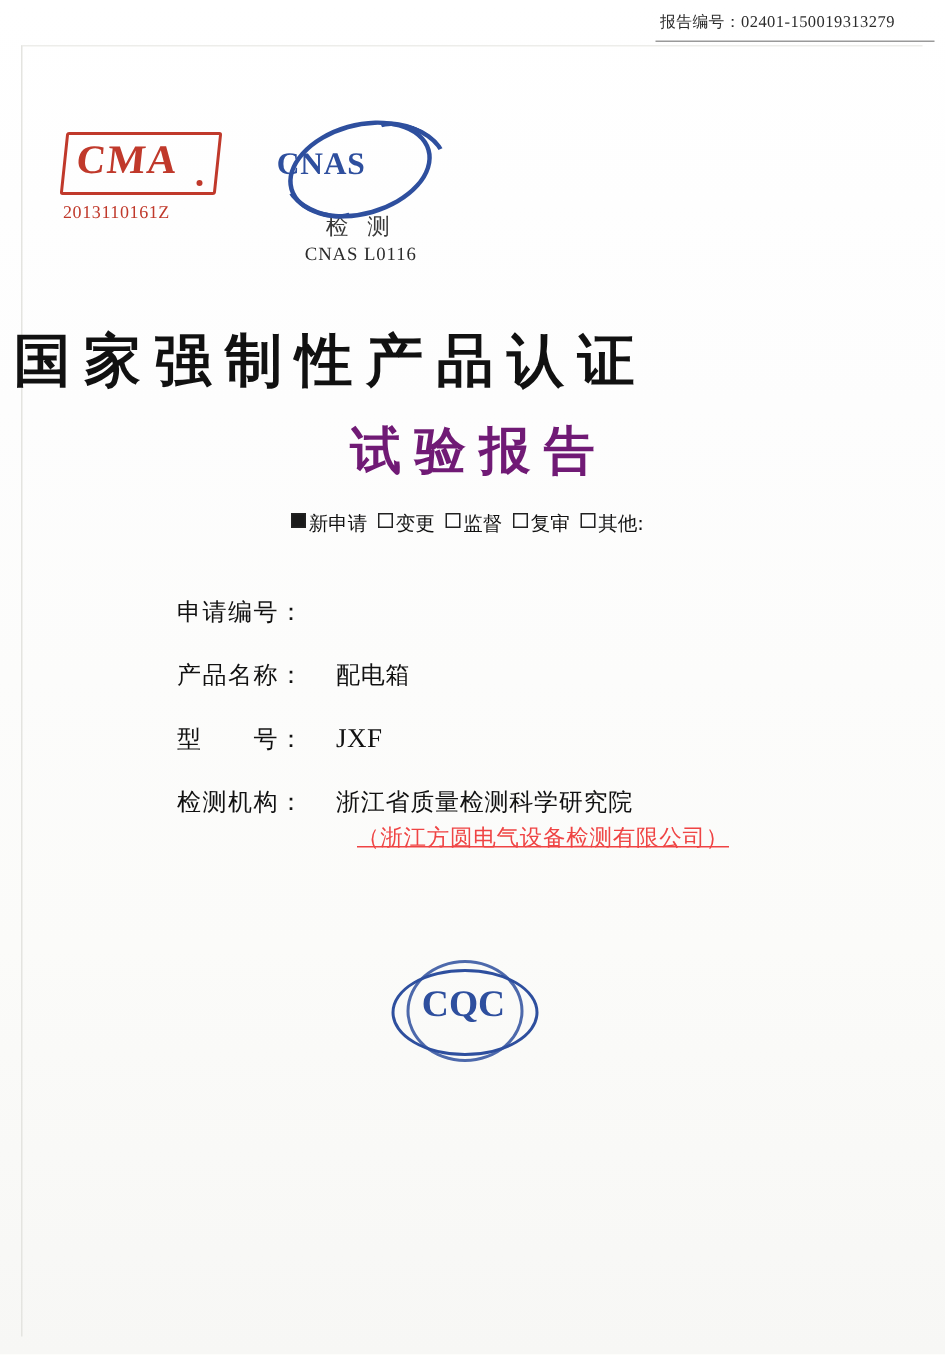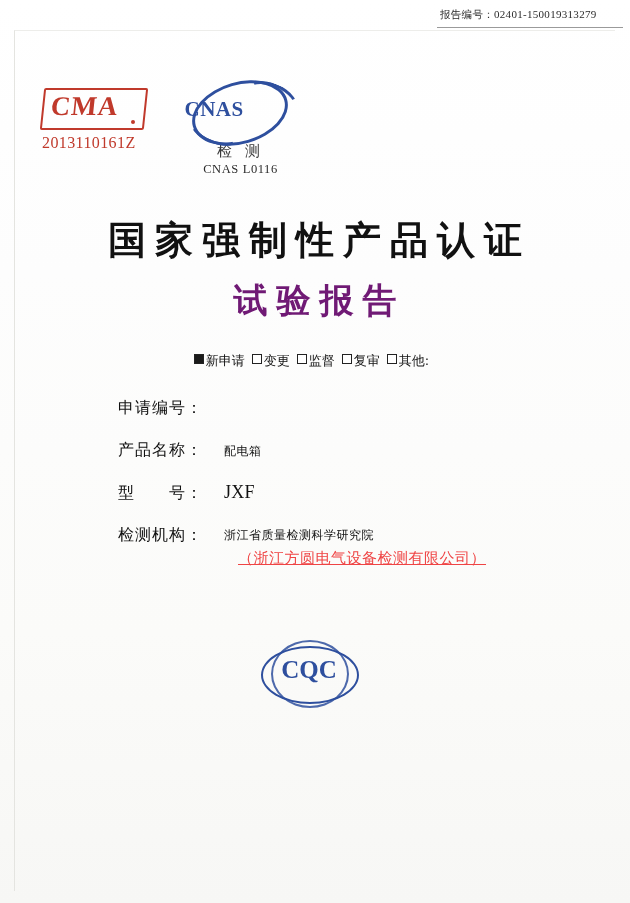--- a/index.html
+++ b/index.html
@@ -96,21 +96,21 @@
     right: 13px;
     bottom: 6px;
     width: 4px;
     height: 4px;
     background: #c0392b;
     border-radius: 50%;
   }
   .cma-code {
     margin-top: 4px;
     font-family: "Liberation Serif", serif;
-    font-size: 16px;
+    font-size: 12px;
     color: #c0392b;
     letter-spacing: 0.4px;
   }
 
   
   .cnas-block {
     position: absolute;
     left: 178px;
     top: 80px;
     width: 125px;
@@ -180,21 +180,20 @@
     letter-spacing: 0.6px;
     margin-top: 1px;
   }
 
   
   .title-main {
     position: absolute;
     left: 0;
     top: 215px;
     width: 630px;
-    text-align: center;
     font-family: "DejaVu Sans", sans-serif;
     font-size: 38px;
     font-weight: bold;
     letter-spacing: 9px;
     color: #111;
     text-indent: 9px;
   }
   .title-sub {
     position: absolute;
     left: 0;
@@ -217,21 +216,20 @@
     width: 630px;
     text-align: center;
     font-family: "DejaVu Sans", sans-serif;
     font-size: 13px;
     color: #111;
   }
   .chk {
     display: inline-block;
     margin-right: 7px;
     white-space: nowrap;
-    margin-top: 12px;
   }
   .chk .box {
     display: inline-block;
     width: 8px;
     height: 8px;
     border: 1px solid #222;
     margin-right: 2px;
     vertical-align: 1px;
     background: #fff;
   }
@@ -260,21 +258,21 @@
     white-space: pre;
   }
   .field-value {
     font-family: "Liberation Serif", serif;
     font-size: 18px;
     color: #111;
     letter-spacing: 0.3px;
   }
   .field-value.cjk {
     font-family: "DejaVu Sans", sans-serif;
-    font-size: 12px;
+    font-size: 16px;
     letter-spacing: 0.5px;
   }
   .field-row.agency { margin-bottom: 3px; align-items: center; }
   .field-subline {
     margin-left: 120px;
     font-family: "DejaVu Sans", sans-serif;
     font-size: 15px;
     color: #ef4444;
     letter-spacing: 0.5px;
     text-decoration: underline;

